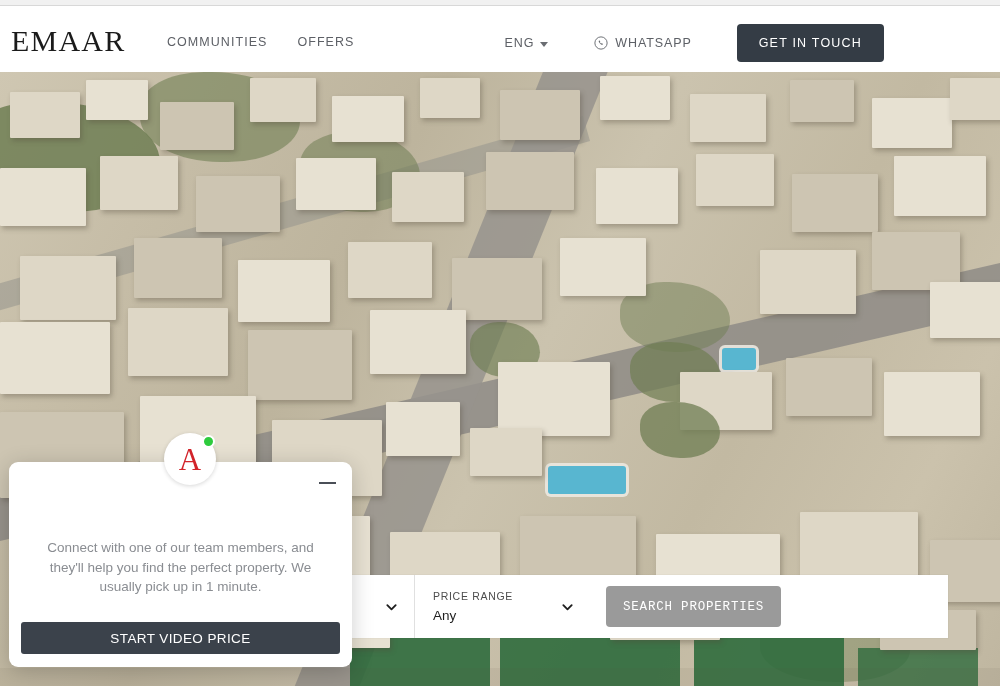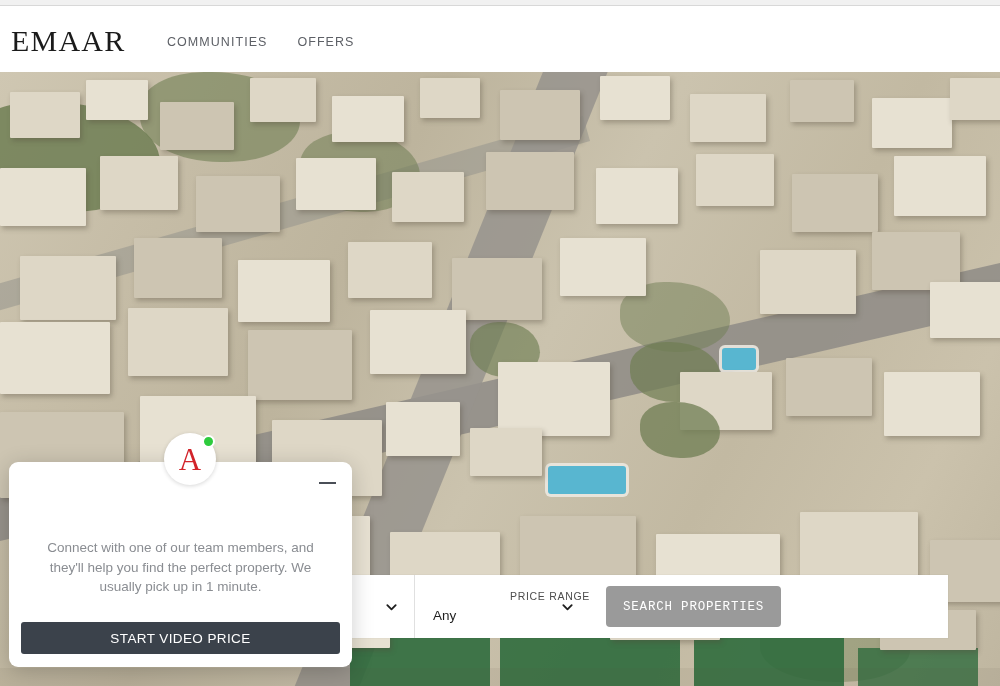--- a/index.html
+++ b/index.html
@@ -104,21 +104,21 @@
     box-shadow: 0 0 0 1px rgba(0,0,0,.02);
   }
   .sb-field {
     position: relative; height: 63px; display: flex; flex-direction: column;
     justify-content: center; padding-left: 18px; cursor: pointer;
     border-left: 1px solid #e0e0e0;
   }
   .sb-field:first-child { border-left: none; }
   .sb-label {
     font-size: 10.5px; letter-spacing: 0.7px; color: #4d4d4d;
-    text-transform: uppercase; margin-bottom: 6px; text-align: right;
+    text-transform: uppercase; margin-bottom: 6px;
   }
   .sb-value { font-size: 13.5px; color: #1f1f1f; }
   .sb-chevron {
     position: absolute; right: 16px; top: 50%; transform: translateY(-50%);
     width: 13px; height: 13px;
   }
   .sb-chevron svg { display: block; }
   .sb-field-partial { width: 62px; border-left: none; }
   .sb-field-price { width: 176px; }
   .sb-field-community { width: 180px; }
@@ -271,20 +271,38 @@
   </div>
 
   <div class="header">
     <div class="logo">EMAAR</div>
 
     <nav class="nav">
       <span class="nav-item">COMMUNITIES</span>
       <span class="nav-item">OFFERS</span>
     </nav>
 
+    <div class="header-right">
+      <div class="lang">
+        <span>ENG</span>
+        <span class="caret"></span>
+      </div>
+
+      <div class="whatsapp">
+        <span>
+          <svg width="14" height="14" viewBox="0 0 16 16">
+            <circle cx="8" cy="8" r="7" fill="none" stroke="#6a6d72" stroke-width="1.1"></circle>
+            <path d="M5.6 5.3c.2-.3.5-.3.7-.1l.7.8c.2.2.1.4 0 .6l-.3.4c.3.7.9 1.3 1.6 1.6l.4-.3c.2-.1.4-.2.6 0l.8.7c.2.2.2.5-.1.7-.5.4-1.2.4-1.9 0C7 8.9 6 7.9 5.6 6.8c-.3-.6-.3-1.2 0-1.5z" fill="#6a6d72"></path>
+          </svg>
+        </span>
+        <span>WHATSAPP</span>
+      </div>
+
+      <button class="cta-btn">GET IN TOUCH</button>
+    </div>
   </div>
 
   <div class="search-bar">
 
     <div class="sb-field sb-field-partial">
       <span class="sb-label"></span>
       <span class="sb-value"></span>
       <span class="sb-chevron">
         <svg width="13" height="13" viewBox="0 0 14 14">
             <path d="M2.5 5l4.5 4.5L11.5 5" fill="none" stroke="#1f1f1f" stroke-width="2" stroke-linecap="round" stroke-linejoin="round"></path>

